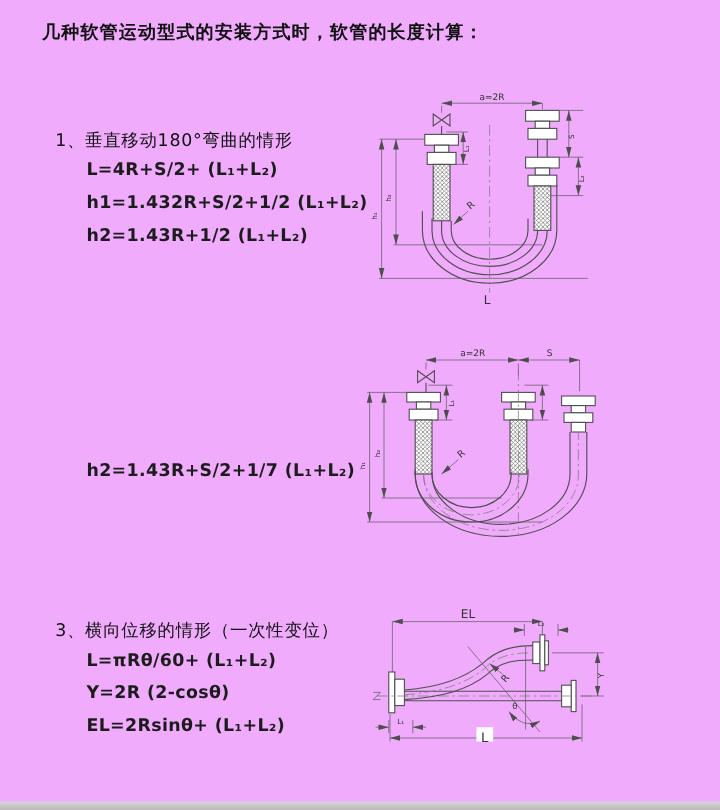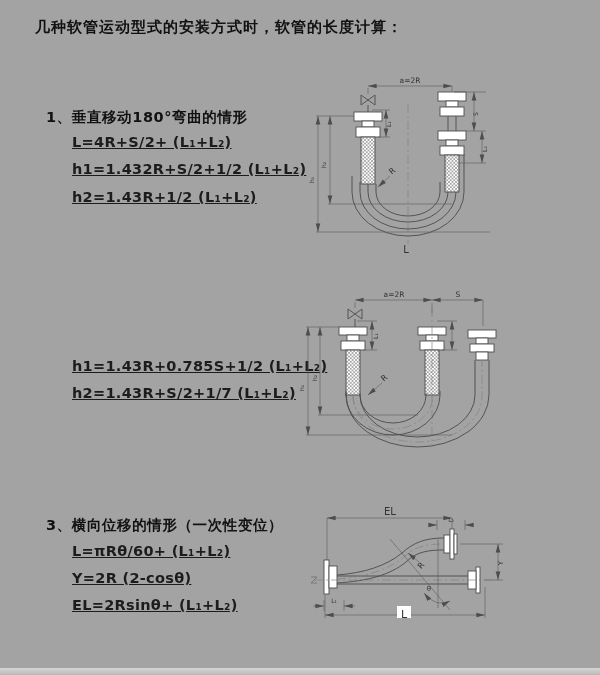--- a/index.html
+++ b/index.html
@@ -1,30 +1,30 @@
 <!DOCTYPE html>
 <html><head>
 <meta charset="utf-8">
 <style>
   html,body{margin:0;padding:0;background:#e9e9e9;}
   .page{
-    position:relative;width:600px;height:675px;background:#a3a3a3;
+    position:relative;width:600px;height:675px;background:#f0abfc;
     font-family:"DejaVu Sans","Liberation Sans",sans-serif;color:#1c1c1c;overflow:hidden;
   }
   .title{
     position:absolute;left:35px;top:18px;font-size:15px;font-weight:700;
     letter-spacing:1px;color:#111;white-space:nowrap;
   }
   .sec-heading{
-    position:absolute;font-size:14.5px;font-weight:700;color:#111;
+    position:absolute;font-size:14.5px;font-weight:400;color:#111;
     letter-spacing:0.6px;white-space:nowrap;
   }
   .formula{
     position:absolute;font-size:14.5px;font-weight:700;color:#1c1c1c;
-    letter-spacing:0.3px;white-space:nowrap;text-decoration:underline;
+    letter-spacing:0.3px;white-space:nowrap;
   }
   svg.diag{position:absolute;}
   svg.diag text{font-family:"DejaVu Sans","Liberation Sans",sans-serif;fill:#333;}
   .bottom-strip{
     position:absolute;left:0;top:668px;width:600px;height:7px;
     background:linear-gradient(#d6d6d6,#b9b9b9);
   }
   .dln{stroke:#4d4d4d;stroke-width:0.9;fill:none;}
   .thin{stroke:#5c5c5c;stroke-width:0.6;fill:none;}
   .fit{fill:#ffffff;stroke:#4d4d4d;stroke-width:0.9;}
@@ -36,21 +36,20 @@
 
 <div class="page">
 
   <div class="title">几种软管运动型式的安装方式时，软管的长度计算：</div>
 
   <div class="sec-heading" style="left:46px;top:108px">1、垂直移动180°弯曲的情形</div>
   <div class="formula" style="left:72px;top:134px">L=4R+S/2+ (L₁+L₂)</div>
   <div class="formula" style="left:72px;top:161px">h1=1.432R+S/2+1/2 (L₁+L₂)</div>
   <div class="formula" style="left:72px;top:189px">h2=1.43R+1/2 (L₁+L₂)</div>
 
-  <div class="formula" style="left:72px;top:358px">h1=1.43R+0.785S+1/2 (L₁+L₂)</div>
   <div class="formula" style="left:72px;top:385px">h2=1.43R+S/2+1/7 (L₁+L₂)</div>
 
   <div class="sec-heading" style="left:46px;top:516px">3、横向位移的情形（一次性变位）</div>
   <div class="formula" style="left:72px;top:543px">L=πRθ/60+ (L₁+L₂)</div>
   <div class="formula" style="left:72px;top:570px">Y=2R (2-cosθ)</div>
   <div class="formula" style="left:72px;top:597px">EL=2Rsinθ+ (L₁+L₂)</div>
 
   <svg class="diag" style="left:302px;top:70px" width="290" height="192" viewBox="0 0 290 192">
     <defs>
       <marker id="m1" markerWidth="10" markerHeight="8" refX="8.6" refY="3" orient="auto-start-reverse" markerUnits="userSpaceOnUse">

